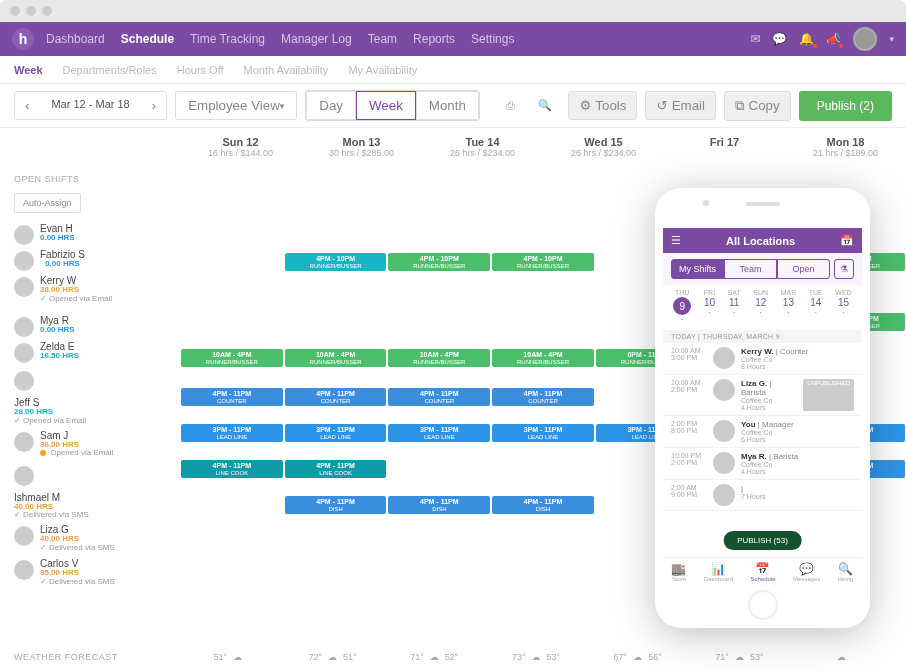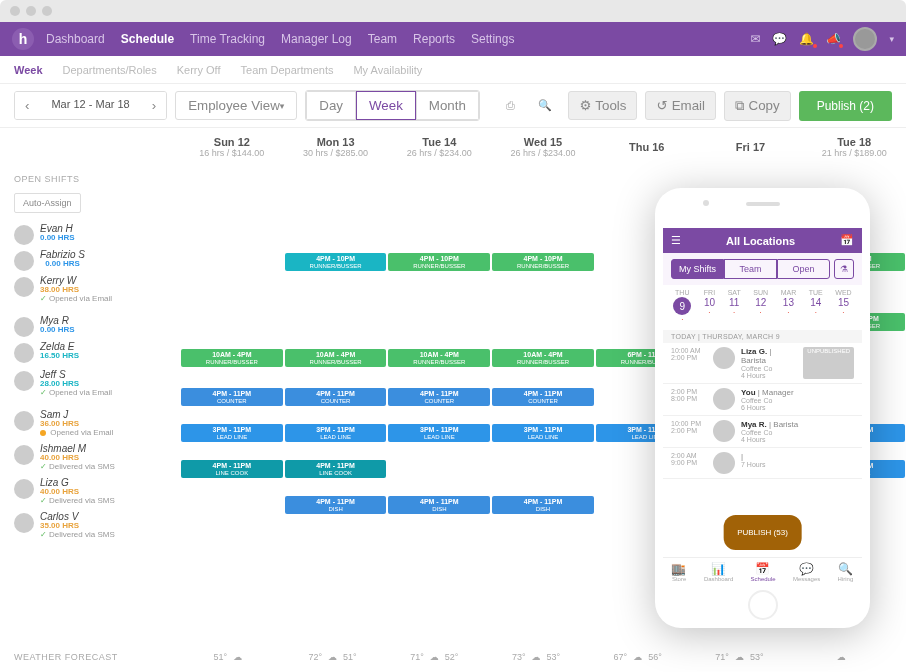--- a/index.html
+++ b/index.html
@@ -24,32 +24,32 @@
 .date-range { padding: 6px 12px; color: #555; }
 .dropdown-btn { border: 1px solid #ddd; padding: 6px 12px; border-radius: 3px; color: #888; display: flex; align-items: center; gap: 0; background: #fff; cursor: pointer; }
 .caret { font-size: 9px; }
 .view-btn { padding: 6px 12px; border: 1px solid #ddd; background: #fff; color: #888; cursor: pointer; }
 .view-btn.active { border-color: #7b4aa3; color: #7b4aa3; }
 .tool-spacer { flex: 1; }
 .icon-btn { padding: 6px 8px; color: #999; cursor: pointer; }
 .tool-btn { border: 1px solid #ddd; padding: 6px 10px; border-radius: 3px; color: #888; display: flex; align-items: center; gap: 4px; cursor: pointer; }
 .publish-btn { background: #5cb85c; color: #fff; padding: 8px 18px; border-radius: 3px; border: none; font-size: 12px; cursor: pointer; }
 .schedule-area { position: relative; }
-.day-headers { display: flex; margin-left: 180px; align-items: center; }
+.day-headers { display: flex; margin-left: 180px; }
 .day-header { flex: 1; text-align: center; padding: 8px 0; }
 .day-name { font-size: 11px; color: #555; font-weight: 600; }
 .day-meta { font-size: 9px; color: #aaa; }
 .grid-body { display: flex; }
 .left-col { width: 180px; }
 .section-label { font-size: 9px; color: #aaa; letter-spacing: 0.5px; padding: 8px 14px; }
 .auto-assign { margin: 0 14px 8px; padding: 4px 8px; border: 1px solid #ddd; border-radius: 2px; font-size: 9px; color: #888; display: inline-block; cursor: pointer; }
 .employee-row { display: flex; align-items: flex-start; padding: 2px 14px; gap: 6px; min-height: 28px; }
 .emp-avatar { width: 20px; height: 20px; border-radius: 50%; background: #ccc; flex-shrink: 0; margin-top: 2px; }
 .emp-info { line-height: 1.1; }
-.emp-name { font-size: 10px; color: #444; font-style: italic; }
+.emp-name { font-size: 10px; color: #444; }
 .emp-hours { font-size: 8px; font-weight: 600; }
 .emp-status { font-size: 8px; color: #999; }
 .check { color: #5cb85c; }
 .dot-amber { width: 6px; height: 6px; border-radius: 50%; background: #f5a623; display: inline-block; margin-right: 2px; vertical-align: middle; }
 .shifts-col { flex: 1; display: flex; flex-direction: column; }
 .shift-row { display: flex; min-height: 28px; align-items: center; margin-bottom: 2px; }
 .day-cell { flex: 1; padding: 0 1px; }
 .shift-block { border-radius: 2px; text-align: center; padding: 2px 0; color: #fff; font-size: 7px; line-height: 1.1; cursor: pointer; }
 .shift-time { font-weight: 600; }
 .shift-role { font-size: 6px; }
@@ -87,21 +87,21 @@
 .today-bar { background: #f5f5f5; font-size: 7px; color: #999; padding: 3px 8px; letter-spacing: 0.3px; }
 .phone-list { flex: 1; overflow: hidden; }
 .pshift { display: flex; padding: 4px 8px; border-bottom: 1px solid #f0f0f0; gap: 6px; }
 .ptime { width: 36px; font-size: 7px; color: #aaa; }
 .pavatar { width: 22px; height: 22px; border-radius: 50%; background: #ccc; flex-shrink: 0; }
 .pinfo { flex: 1; }
 .pname { font-size: 8px; color: #333; font-weight: 600; }
 .prole { color: #888; font-weight: 400; }
 .pco { font-size: 7px; color: #aaa; }
 .unpub { font-size: 6px; background: #ccc; color: #fff; border-radius: 2px; padding: 1px 4px; }
-.phone-publish { position: absolute; bottom: 78px; left: 50%; transform: translateX(-50%); background: #a16207; color: #fff; font-size: 8px; padding: 13px 14px; border-radius: 12px; cursor: pointer; }
+.phone-publish { position: absolute; bottom: 78px; left: 50%; transform: translateX(-50%); background: #14532d; color: #fff; font-size: 8px; padding: 5px 14px; border-radius: 12px; cursor: pointer; }
 .phone-bottom { display: flex; justify-content: space-around; padding: 4px 0 2px; border-top: 1px solid #eee; }
 .pbtab { text-align: center; font-size: 6px; color: #aaa; cursor: pointer; }
 .pbtab.active { color: #7b4aa3; }
 .pbtab-icon { font-size: 12px; }
 </style>
 </head>
 <body>
 
 <div class="browser-chrome">
   <div class="chrome-dot"></div>
@@ -126,22 +126,22 @@
     <span class="nav-icon">🔔<span class="red-dot"></span></span>
     <span class="nav-icon">📣<span class="red-dot"></span></span>
     <span class="avatar-circle"></span>
     <span class="caret">▾</span>
   </div>
 </div>
 
 <div class="sub-nav">
     <span class="sub-nav-item active">Week</span>
     <span class="sub-nav-item">Departments/Roles</span>
-    <span class="sub-nav-item">Kerry Off</span>
-    <span class="sub-nav-item">Team Departments</span>
+    <span class="sub-nav-item">Hours Off</span>
+    <span class="sub-nav-item">Month Availability</span>
     <span class="sub-nav-item">My Availability</span>
   </div>
 
 <div class="toolbar">
   <div class="btn-group">
     <button class="btn-sq">‹</button>
     <span class="date-range">Mar 12 - Mar 18</span>
     <button class="btn-sq">›</button>
   </div>
   <button class="dropdown-btn">
@@ -174,29 +174,25 @@
       </div>
       <div class="day-header">
         <div class="day-name">Tue 14</div>
         <div class="day-meta">26 hrs / $234.00</div>
       </div>
       <div class="day-header">
         <div class="day-name">Wed 15</div>
         <div class="day-meta">26 hrs / $234.00</div>
       </div>
       <div class="day-header">
-        <div class="day-name">Thu 16</div>
-        <div class="day-meta"></div>
-      </div>
-      <div class="day-header">
         <div class="day-name">Fri 17</div>
         <div class="day-meta"></div>
       </div>
       <div class="day-header">
-        <div class="day-name">Tue 18</div>
+        <div class="day-name">Mon 18</div>
         <div class="day-meta">21 hrs / $189.00</div>
       </div>
     </div>
   <div class="grid-body">
     <div class="left-col">
       <div class="section-label">OPEN SHIFTS</div>
       <span class="auto-assign">Auto-Assign</span>
       <div id="employees">
           <div class="employee-row" style="min-height: 22px;">
             <div class="emp-avatar"></div>
@@ -227,37 +223,37 @@
               <div class="emp-hours" style="color:#2d95e8">0.00 HRS</div>
             </div>
           </div>
           <div class="employee-row" style="min-height: 28px;">
             <div class="emp-avatar"></div>
             <div class="emp-info">
               <div class="emp-name">Zelda E</div>
               <div class="emp-hours" style="color:#1ab5c4">16.50 HRS</div>
             </div>
           </div>
-          <div class="employee-row" style="min-height: 40px;">
+          <div class="employee-row" style="min-height: 40px; flex-direction: column;">
             <div class="emp-avatar"></div>
             <div class="emp-info">
               <div class="emp-name">Jeff S</div>
               <div class="emp-hours" style="color:#1ab5c4">28.00 HRS</div>
               <div class="emp-status"><span class="check">✓</span> Opened via Email</div>
             </div>
           </div>
           <div class="employee-row" style="min-height: 34px;">
             <div class="emp-avatar"></div>
             <div class="emp-info">
               <div class="emp-name">Sam J</div>
               <div class="emp-hours" style="color:#e8a33d">36.00 HRS</div>
               <div class="emp-status"><span class="dot-amber"></span> Opened via Email</div>
             </div>
           </div>
-          <div class="employee-row" style="min-height: 34px;">
+          <div class="employee-row" style="min-height: 34px; flex-direction: column;">
             <div class="emp-avatar"></div>
             <div class="emp-info">
               <div class="emp-name">Ishmael M</div>
               <div class="emp-hours" style="color:#e8a33d">40.00 HRS</div>
               <div class="emp-status"><span class="check">✓</span> Delivered via SMS</div>
             </div>
           </div>
           <div class="employee-row" style="min-height: 34px;">
             <div class="emp-avatar"></div>
             <div class="emp-info">
@@ -596,20 +592,29 @@
         </div>
         <div class="pday">
           <div class="pday-label">WED</div>
           <div class="pday-num">15</div>
           <div class="reddot">·</div>
         </div>
       </div>
     <div class="today-bar">TODAY  |  THURSDAY, MARCH 9</div>
     <div class="phone-list" id="phone-list">
         <div class="pshift">
+          <div class="ptime">10:00 AM<br>3:00 PM</div>
+          <div class="pavatar"></div>
+          <div class="pinfo">
+            <div class="pname">Kerry W. <span class="prole">| Counter</span></div>
+            <div class="pco">Coffee Co</div>
+            <div class="pco">8 Hours</div>
+          </div>
+        </div>
+        <div class="pshift">
           <div class="ptime">10:00 AM<br>2:00 PM</div>
           <div class="pavatar"></div>
           <div class="pinfo">
             <div class="pname">Liza G. <span class="prole">| Barista</span></div>
             <div class="pco">Coffee Co</div>
             <div class="pco">4 Hours</div>
           </div>
           <span class="unpub">UNPUBLISHED</span>
         </div>
         <div class="pshift">

